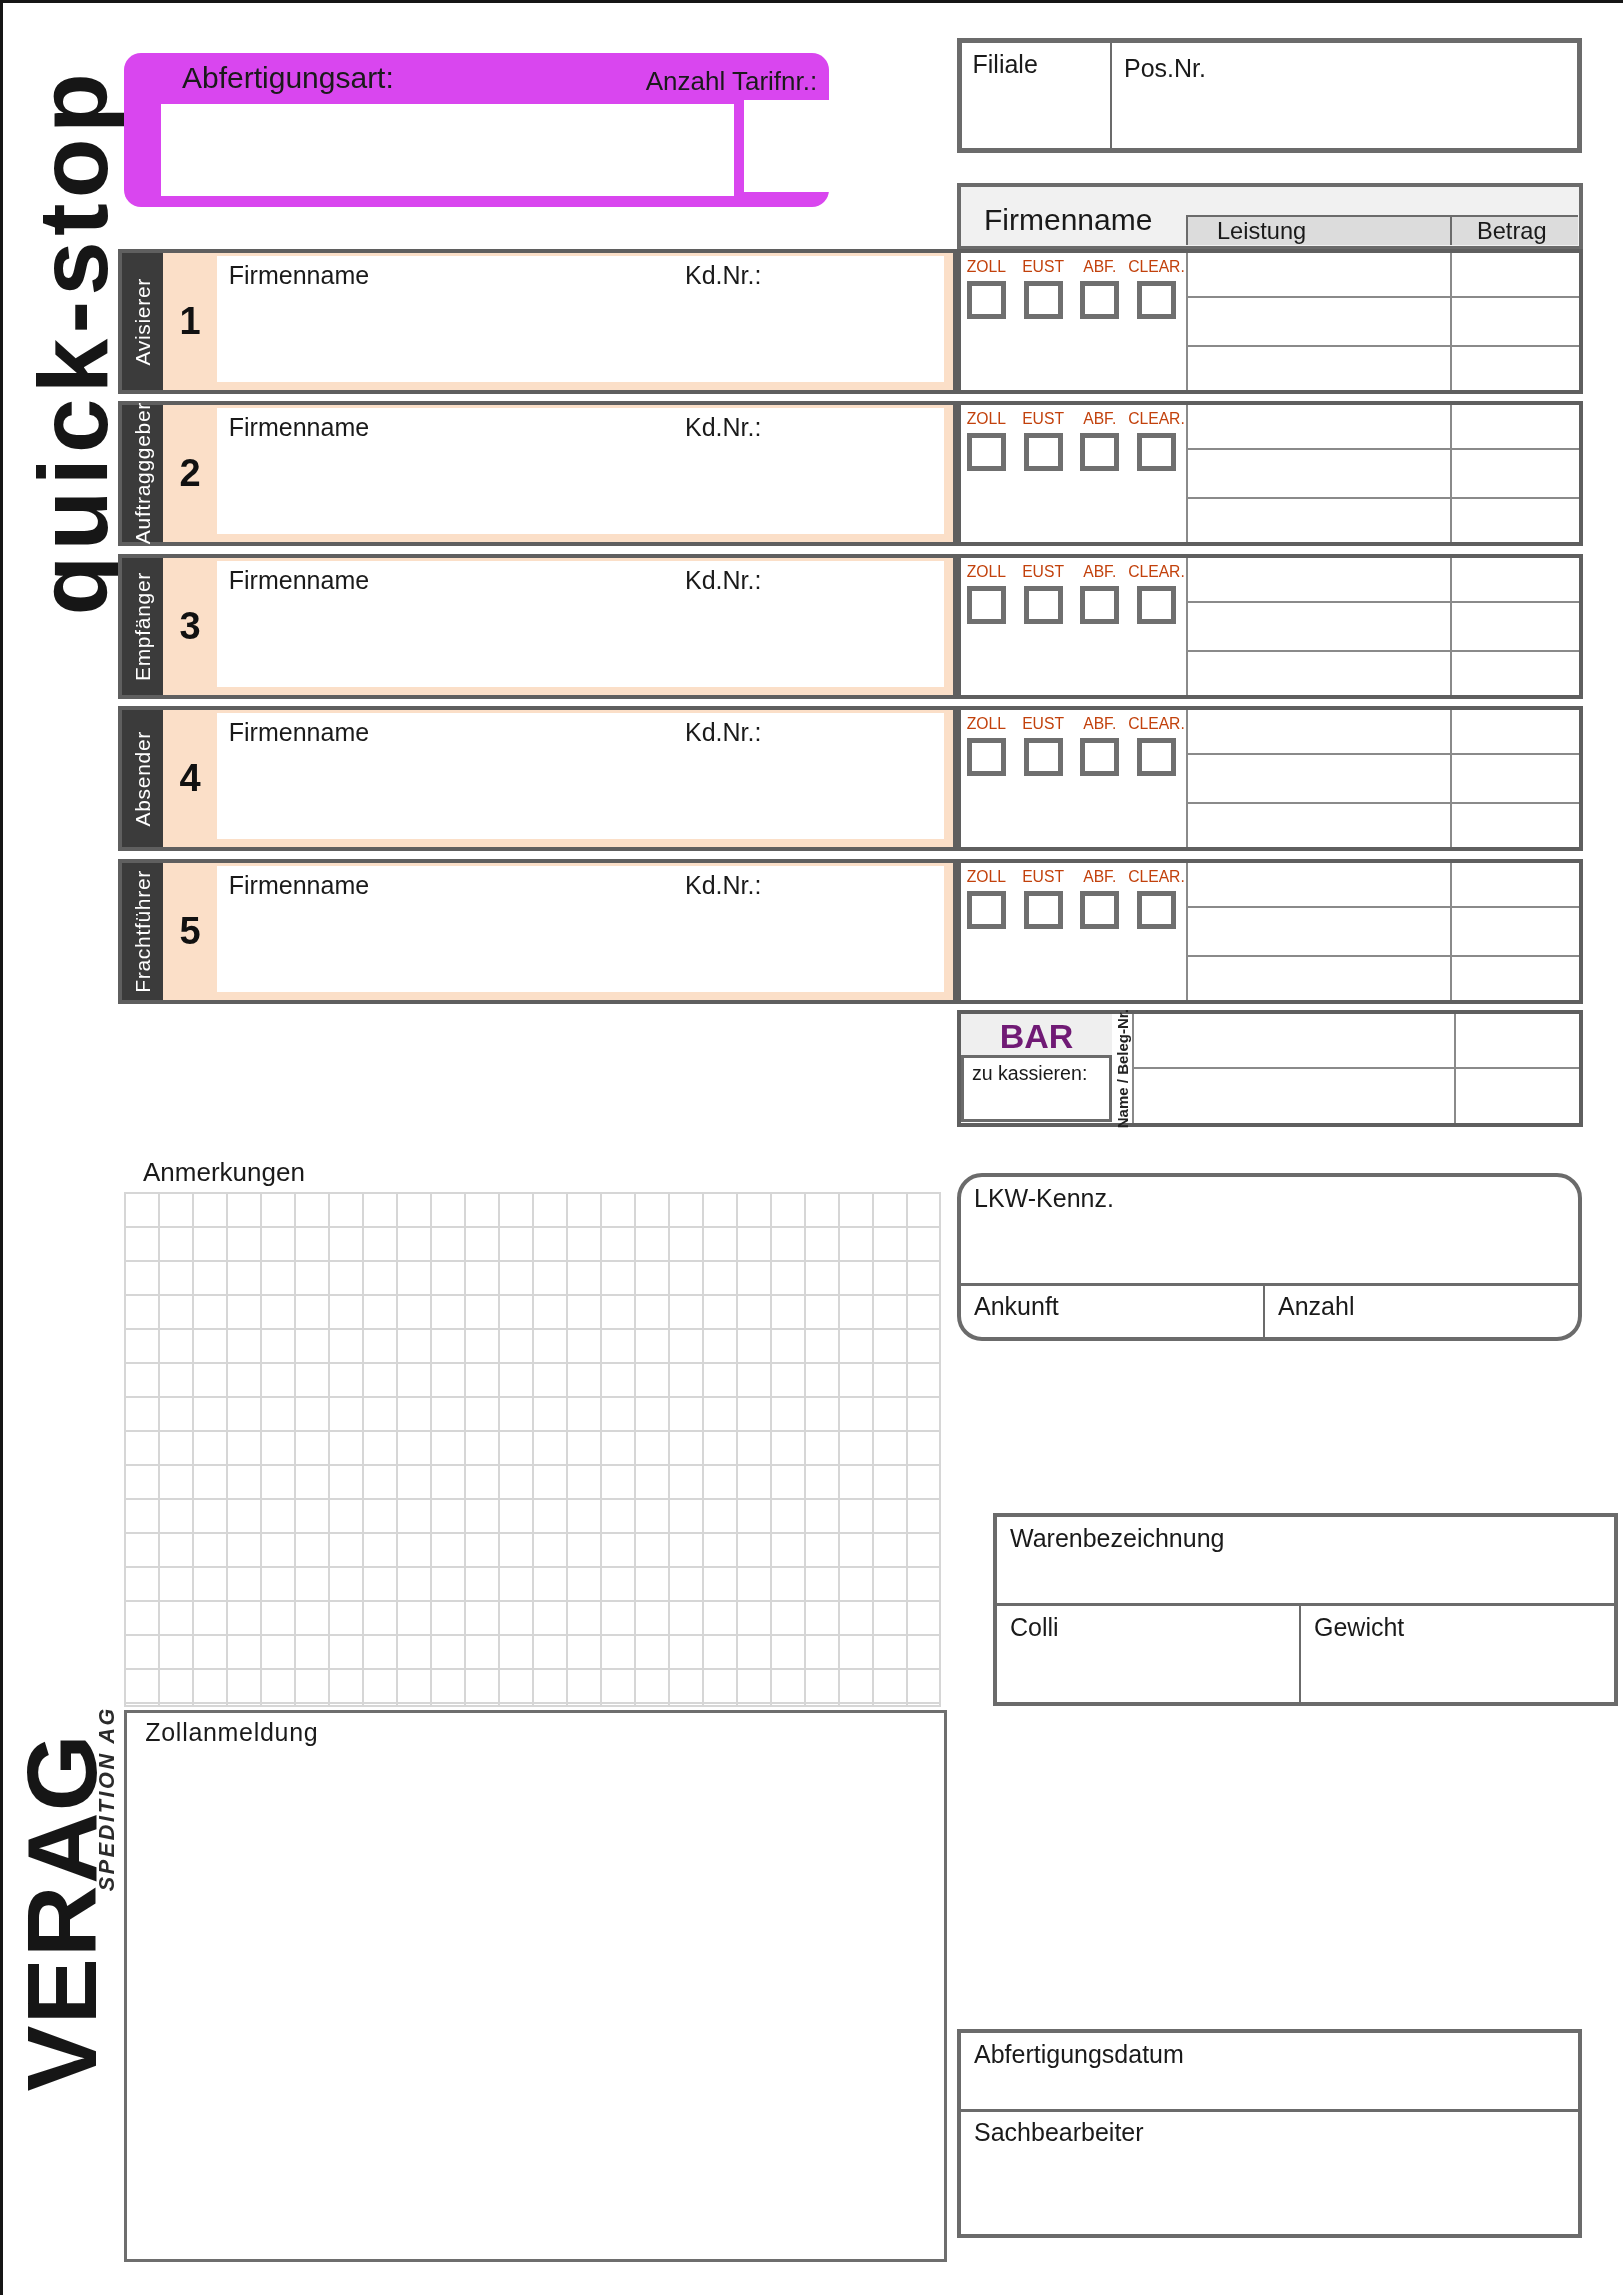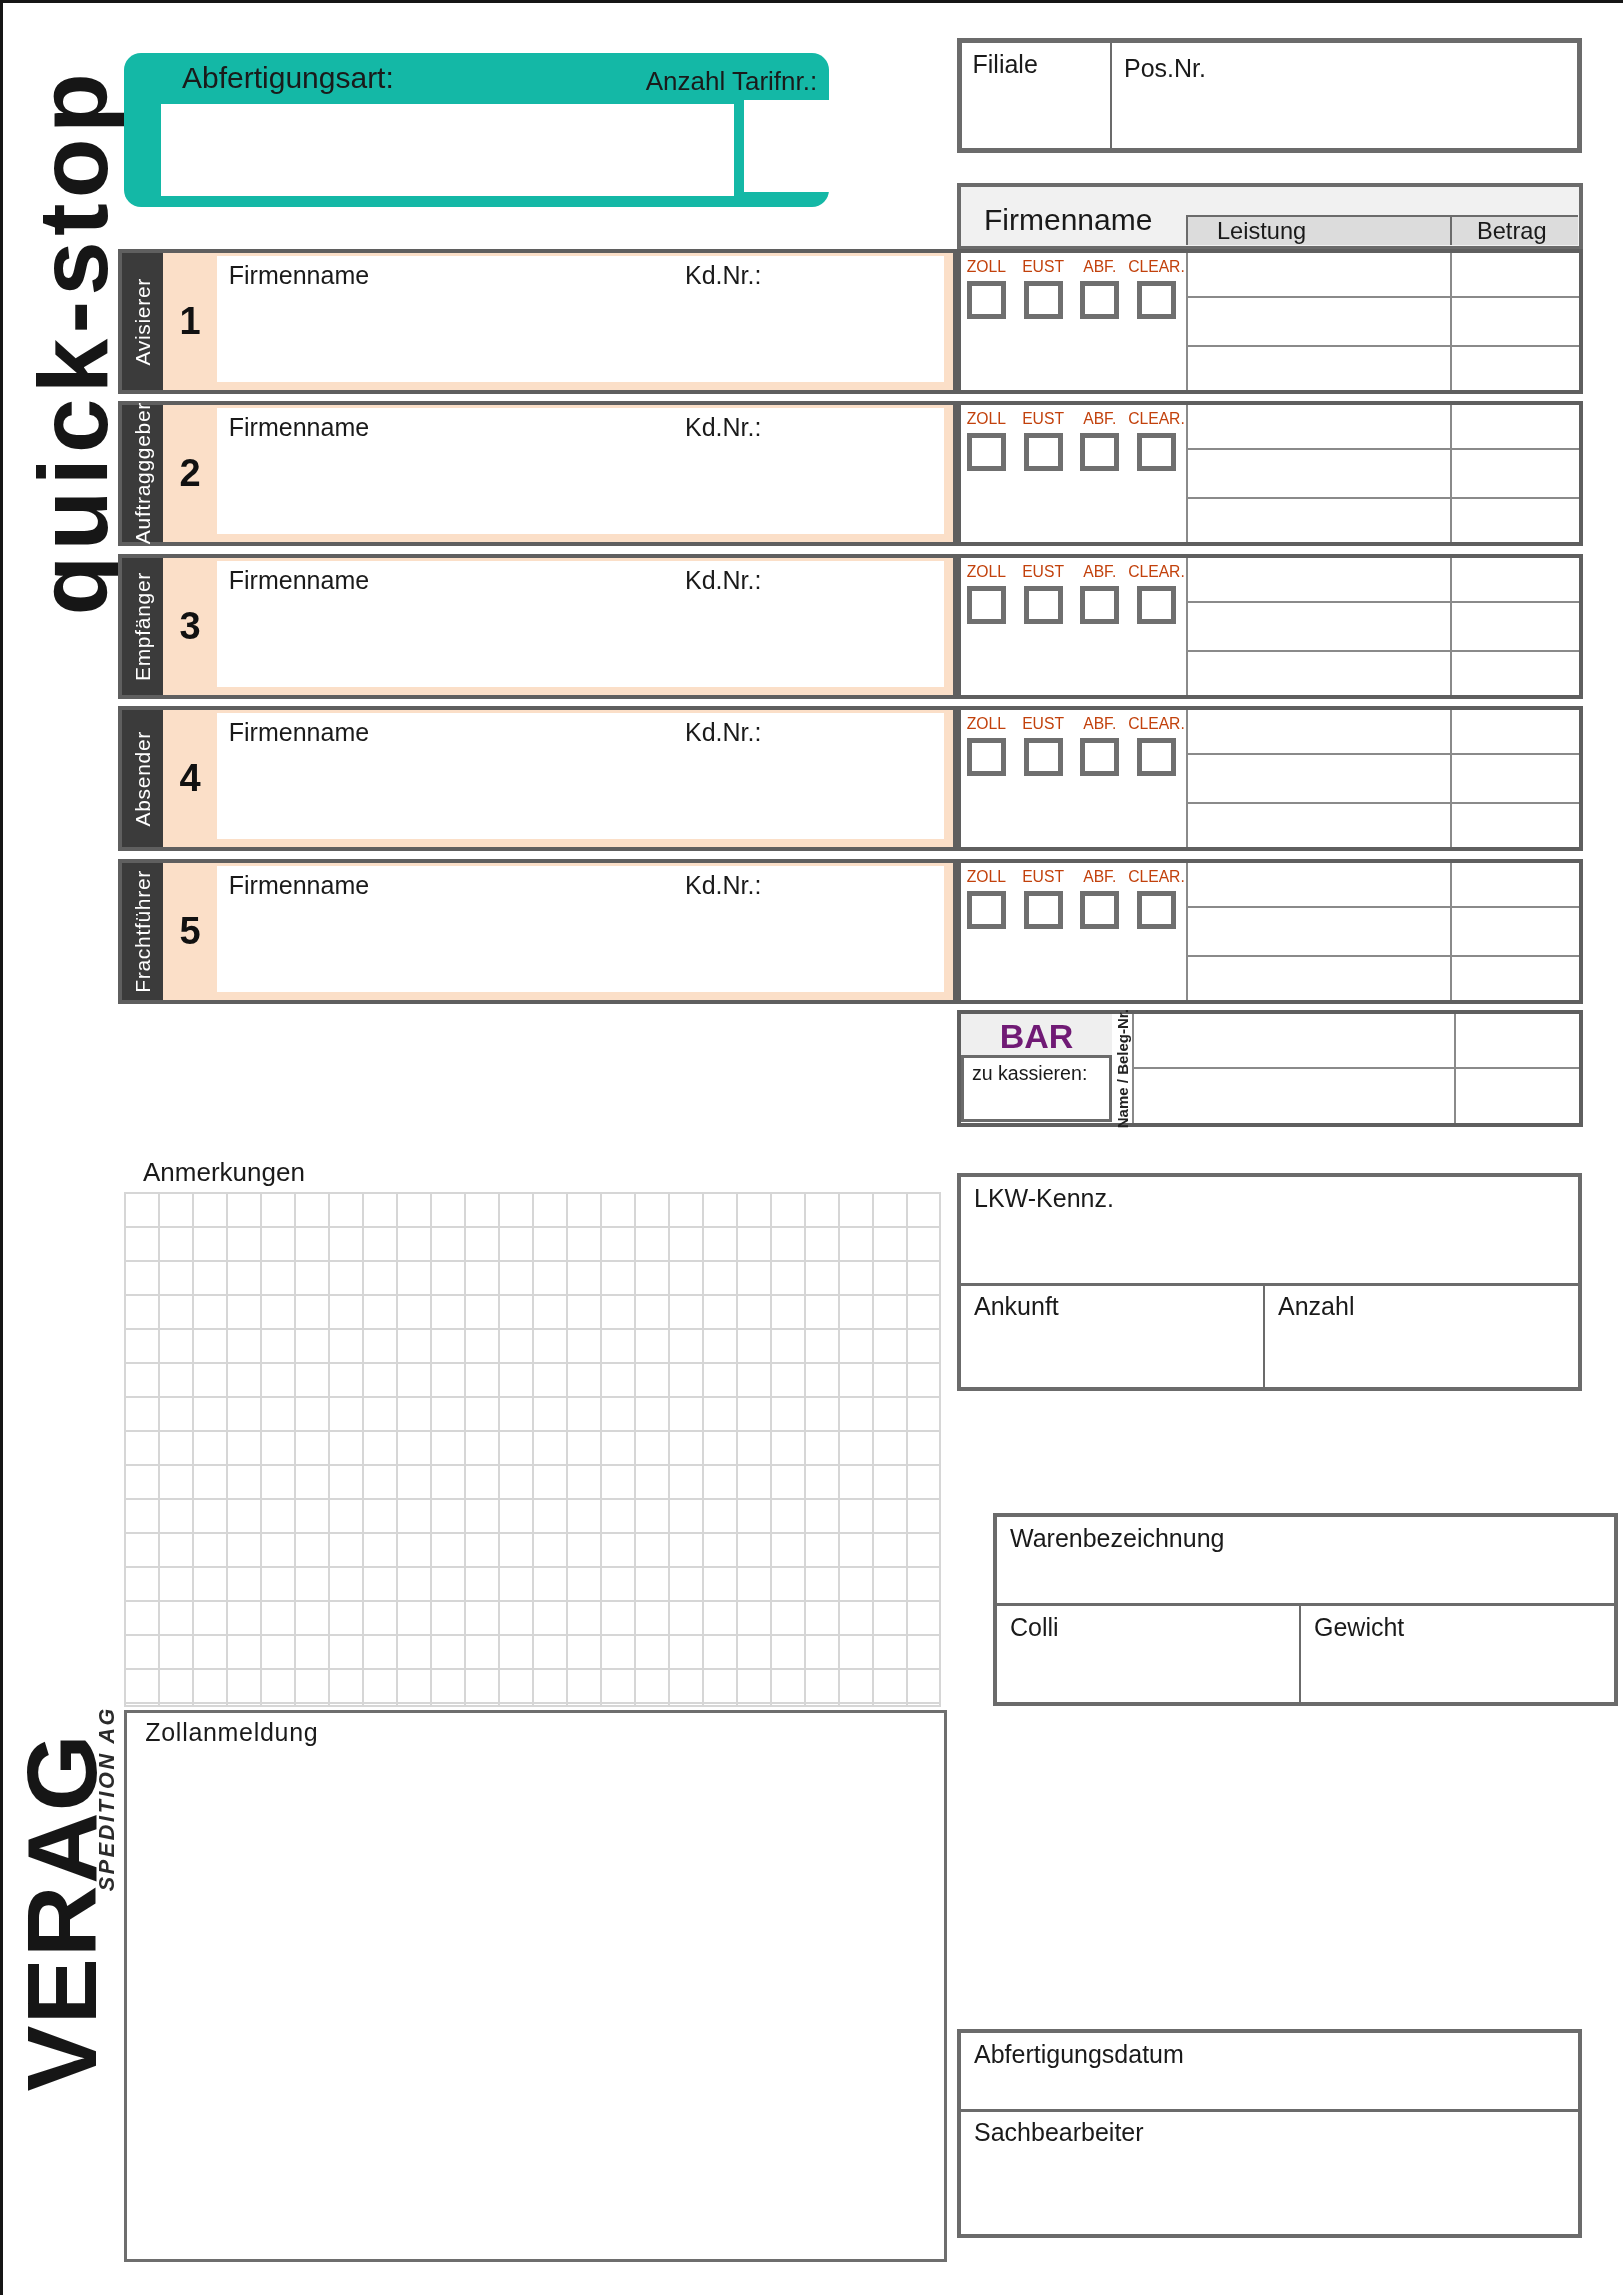--- a/index.html
+++ b/index.html
@@ -15,21 +15,21 @@
               display:flex;align-items:center;justify-content:center;
               font-size:98px;font-weight:bold;letter-spacing:5.2px;color:#161616;}
   .logo-verag{position:absolute;left:6.5px;top:1730px;width:111px;height:364px;
               display:flex;align-items:center;justify-content:center;
               font-size:99px;font-weight:bold;letter-spacing:1.3px;color:#161616;}
   .logo-verag-sub{position:absolute;left:92px;top:1696px;width:29px;height:206px;
               display:flex;align-items:center;justify-content:center;
               font-size:21.6px;font-weight:bold;font-style:italic;letter-spacing:2.6px;color:#2b2b2b;}
 
   
-  .hdr{position:absolute;left:124px;top:53px;width:705px;height:154px;background:#14b8a6;border-radius:17px;}
+  .hdr{position:absolute;left:124px;top:53px;width:705px;height:154px;background:#d946ef;border-radius:17px;}
   .hdr-lbl1{position:absolute;left:58px;top:7.9px;font-size:30px;}
   .hdr-lbl2{position:absolute;right:11.8px;top:13px;font-size:26px;}
   .hdr-input-big{position:absolute;left:37px;top:51px;width:573px;height:92px;background:#fff;}
   .hdr-input-small{position:absolute;left:620px;top:47px;width:186px;height:92px;background:#fff;}
 
   .filiale-box{position:absolute;left:957px;top:38px;width:625px;height:115px;
                border:5.2px solid #6b6b6b;background:#fff;box-sizing:border-box;}
   .filiale-div{position:absolute;left:148px;top:0;bottom:0;width:2px;background:#6b6b6b;}
   .filiale-lbl{position:absolute;left:10.5px;top:6.5px;font-size:25px;}
   .posnr-lbl{position:absolute;left:162px;top:11px;font-size:25px;}
@@ -337,21 +337,21 @@
       <div class="rh"></div>
       <div class="rv"></div>
       <div class="bar-row-top"></div>
       <div class="bar-row-bottom"></div>
     </div>
   </div>
 
   <span class="anm-lbl">Anmerkungen</span>
   <div class="anm-grid"></div>
 
-  <div class="rbox" style="top:1173px;height:218px;">
+  <div class="rbox" style="top:1173px;height:168px;border-radius:25px;">
     <span class="rb-lbl" style="left:13px;top:6.5px;">LKW-Kennz.</span>
     <div style="position:absolute;left:0;right:0;top:0;height:103px;"></div>
     <div class="rb-divH" style="top:106px;"></div>
     <div class="rb-divV" style="left:302px;top:109px;bottom:0;"></div>
     <span class="rb-lbl" style="left:13px;top:115px;">Ankunft</span>
     <span class="rb-lbl" style="left:317px;top:115px;">Anzahl</span>
     <div style="position:absolute;left:0;top:109px;width:301px;bottom:0;"></div>
     <div style="position:absolute;left:304px;top:109px;right:0;bottom:0;"></div>
   </div>
 

